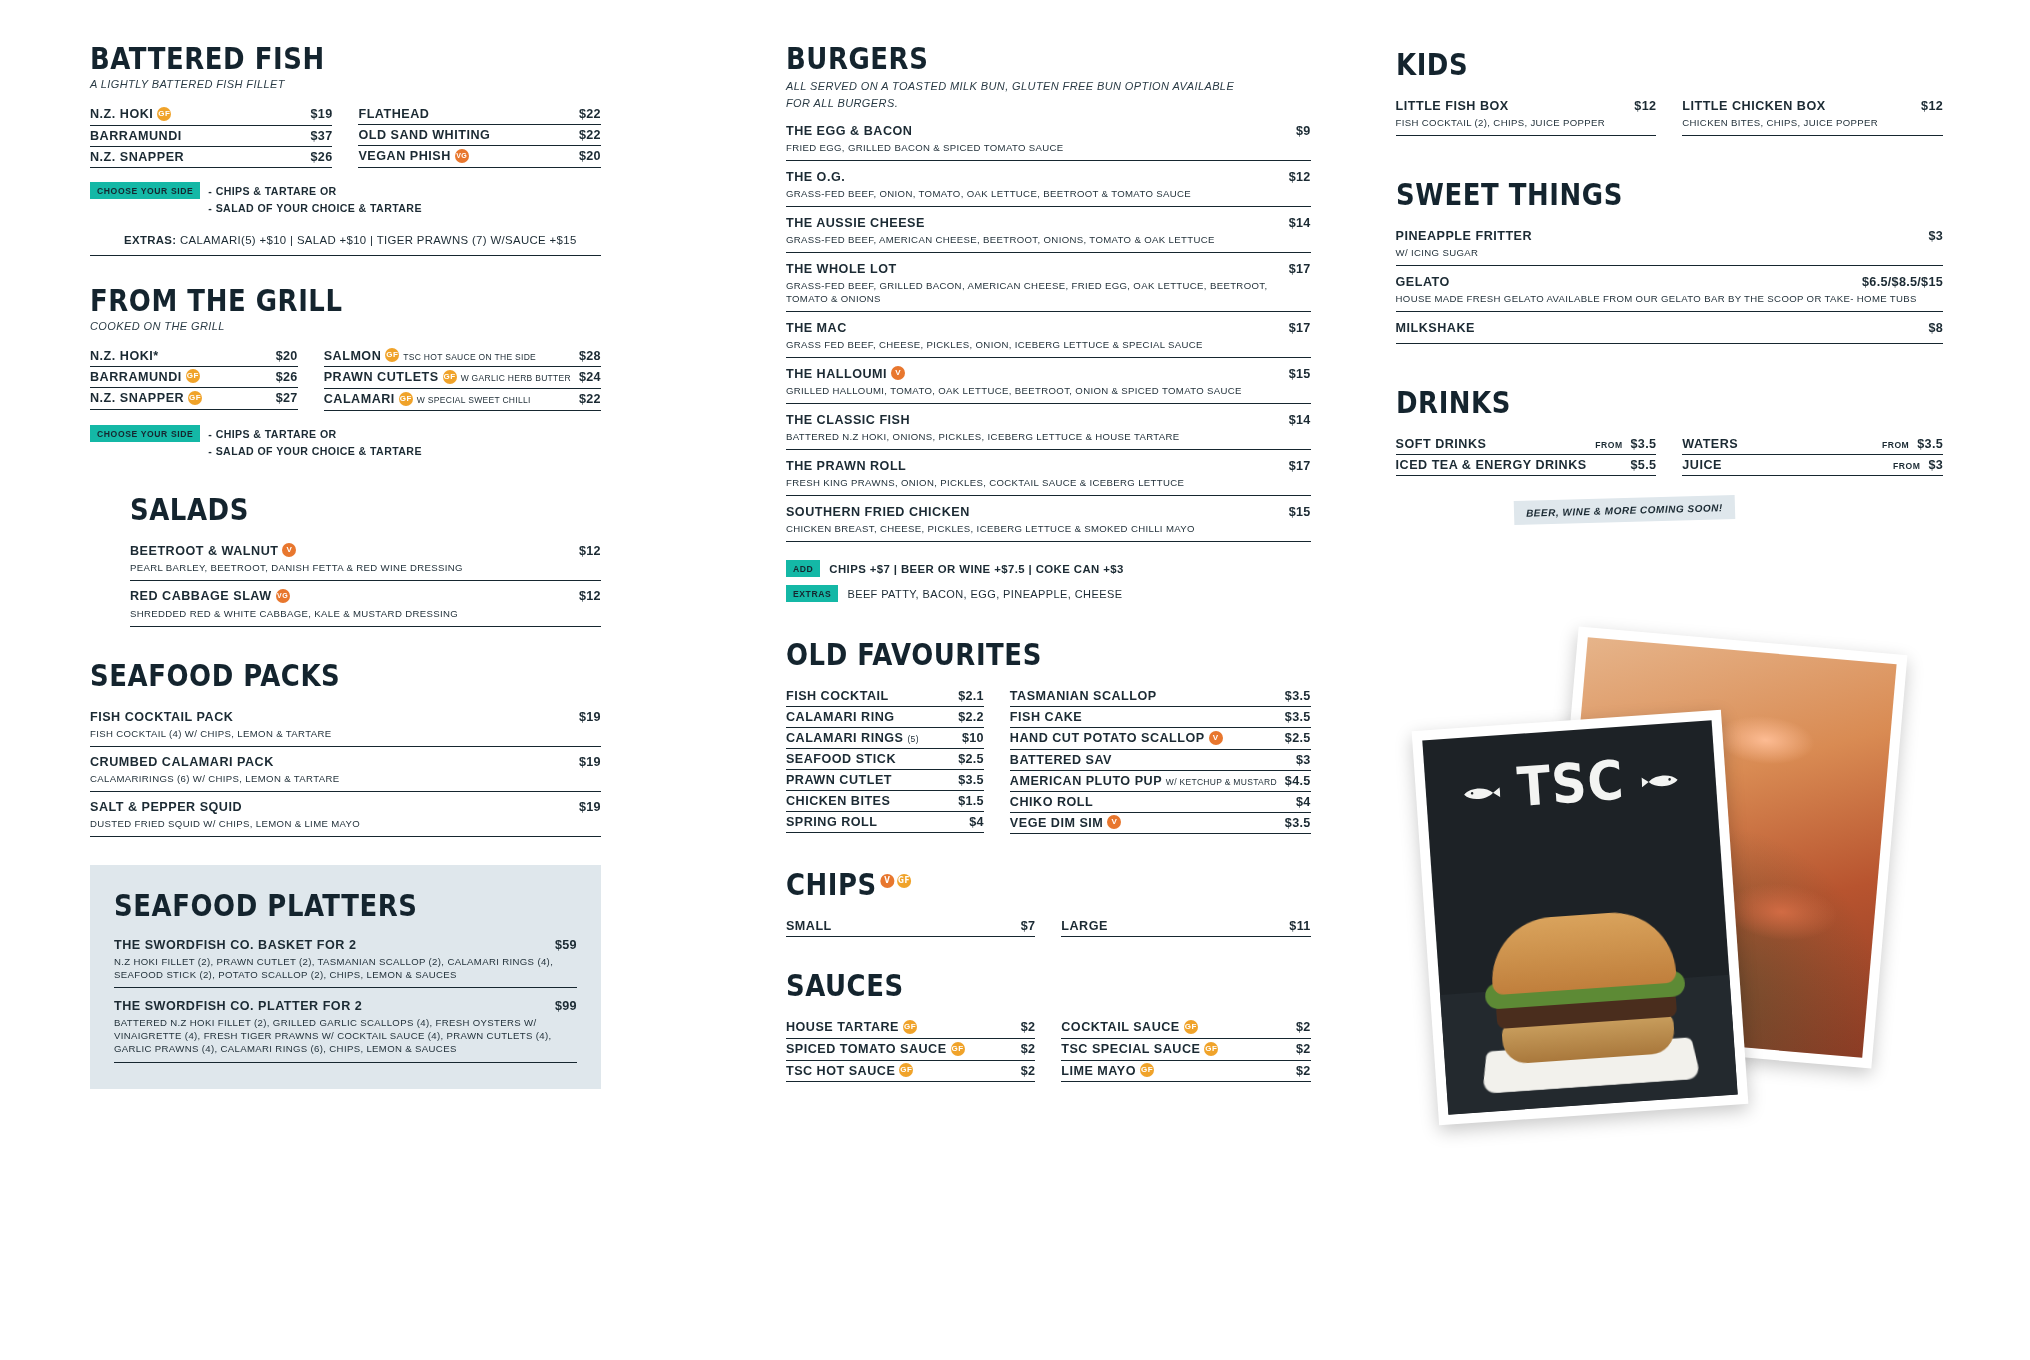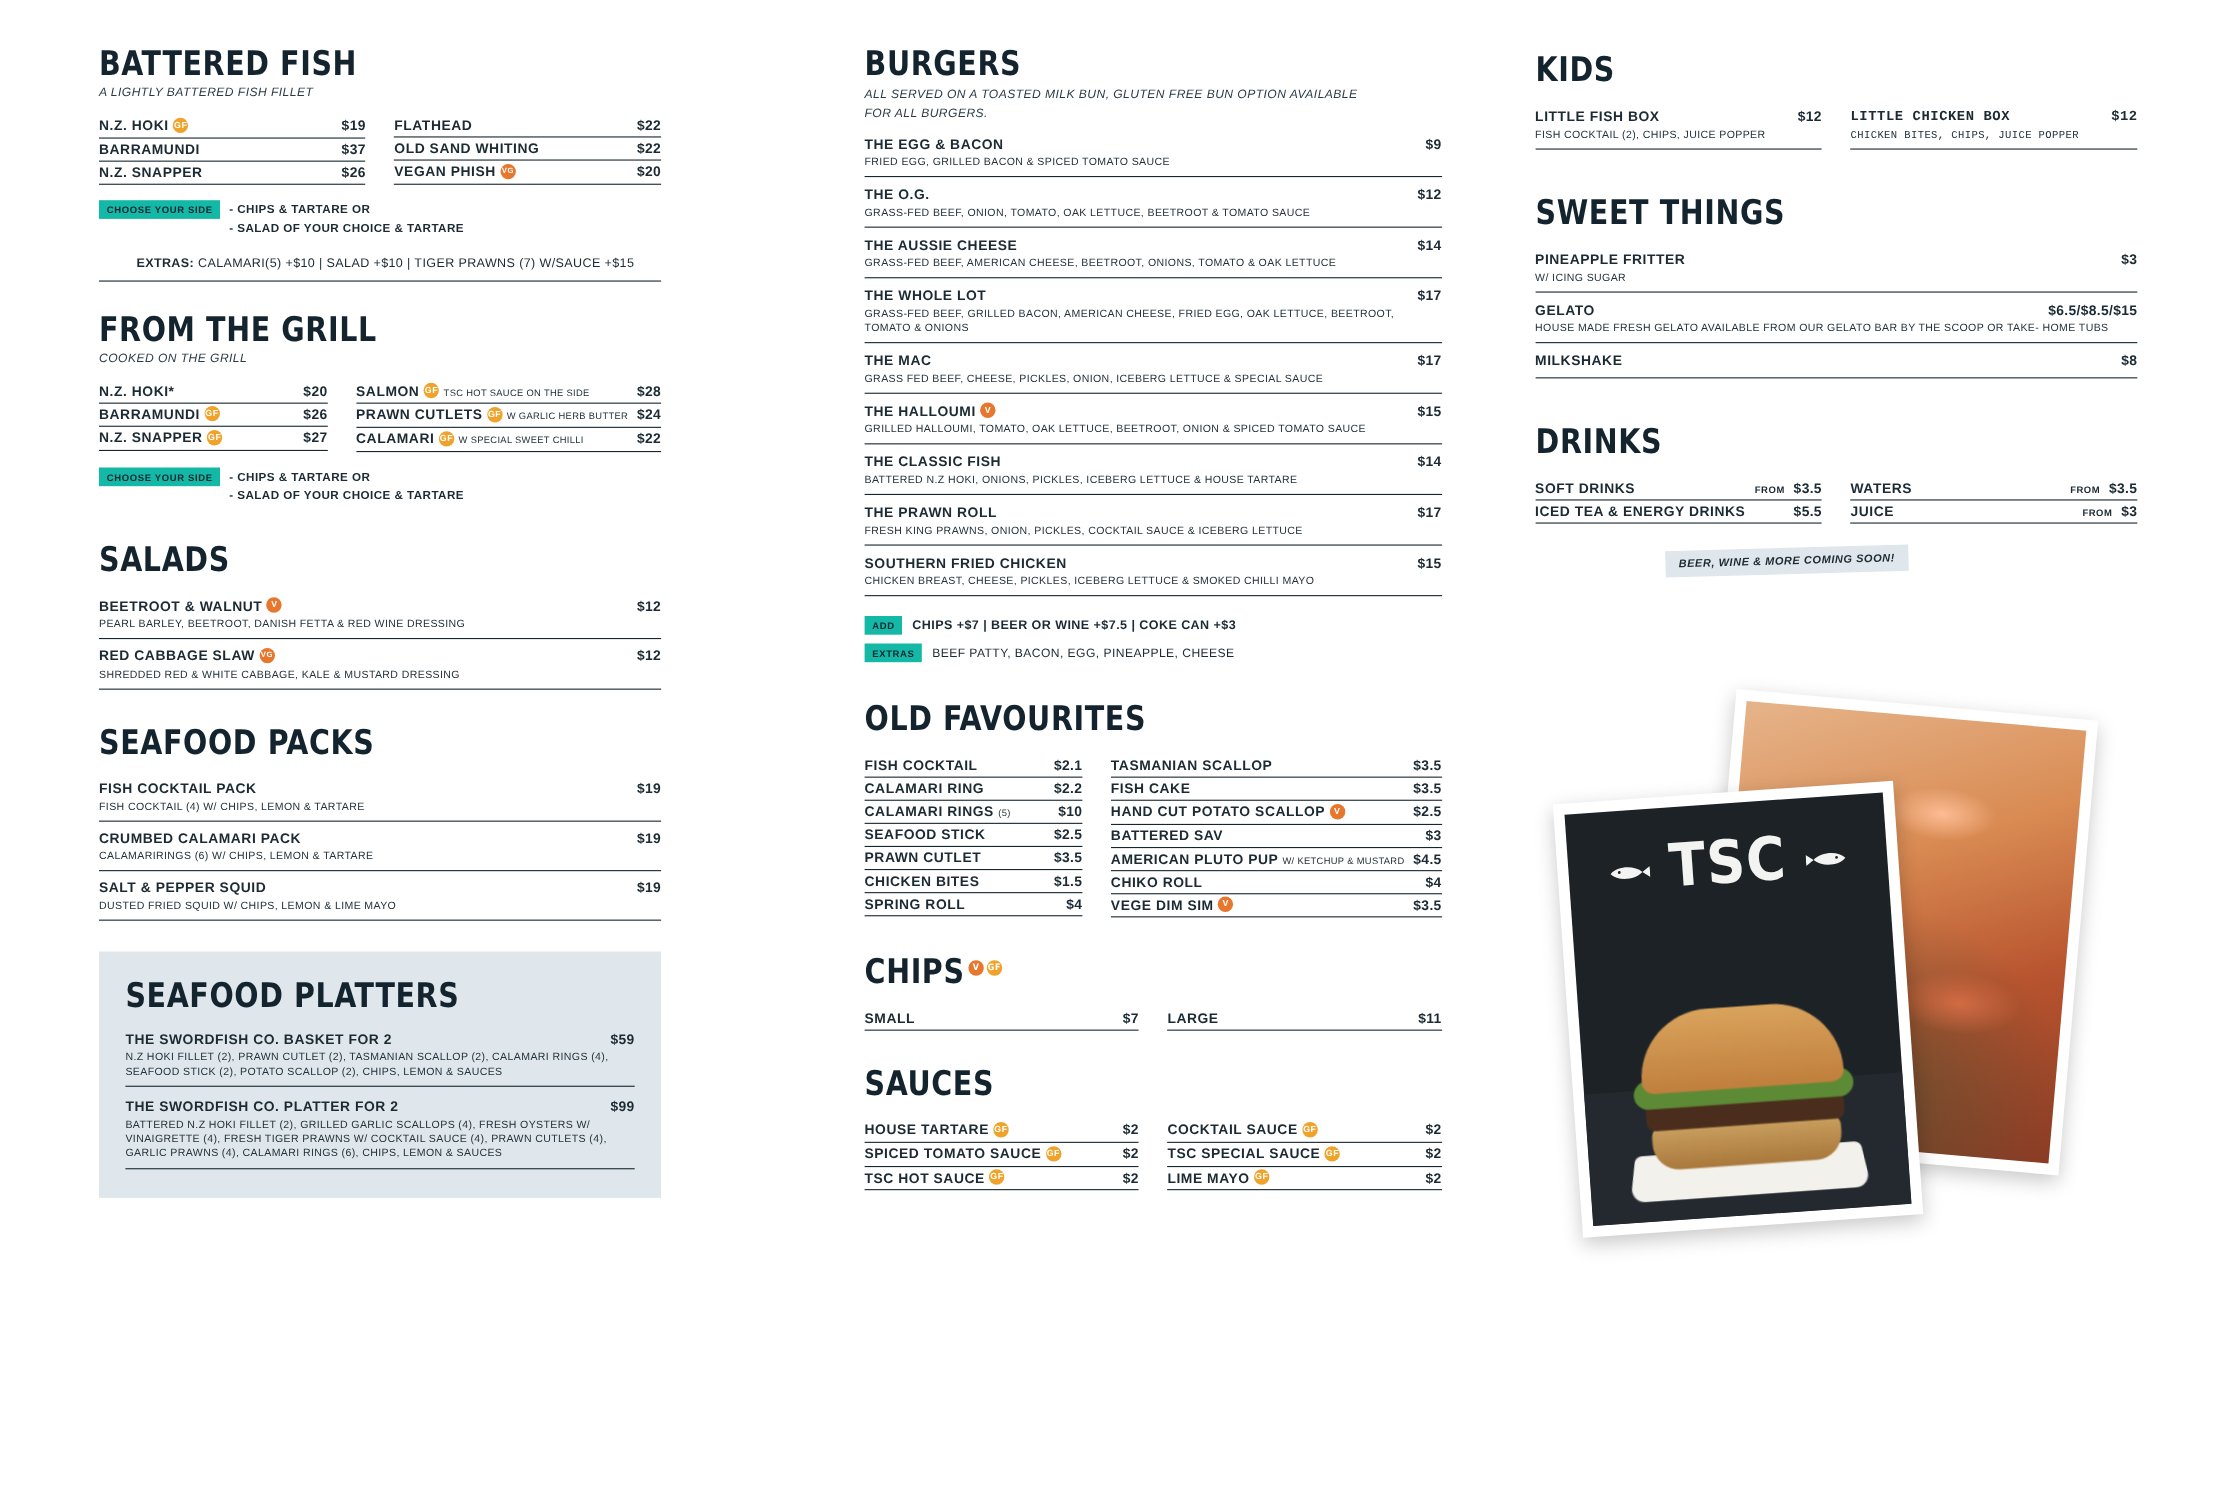--- a/index.html
+++ b/index.html
@@ -343,21 +343,21 @@
 
       <div class="side-block">
         <span class="chip-label">CHOOSE YOUR SIDE</span>
         <span class="side-lines">
           <span>- CHIPS &amp; TARTARE or</span><br>
           <span>- SALAD OF YOUR CHOICE &amp; TARTARE</span>
         </span>
       </div>
     </section>
 
-    <section style="margin-top:30px;">
+    <section style="margin-top:30px;margin-left:40px;">
       <h2 class="sect" style="margin-bottom:14px;">SALADS</h2>
       <div>
         <div style="border-bottom:1.3px solid #16262f; padding-bottom:5px;">
           <div class="item-row noborder">
             <span class="item-name"><span>BEETROOT &amp; WALNUT</span><span class="badge v">V</span></span>
             <span class="item-price">$12</span>
           </div>
           <div class="desc">PEARL BARLEY, BEETROOT, DANISH FETTA &amp; RED WINE DRESSING</div>
         </div>
         <div style="border-bottom:1.3px solid #16262f; padding:5px 0 5px 0;">
@@ -634,21 +634,21 @@
         <div>
           <div style="border-bottom:1.3px solid #16262f; padding-bottom:5px;">
             <div class="item-row noborder">
               <span class="item-name">LITTLE FISH BOX</span>
               <span class="item-price">$12</span>
             </div>
             <div class="desc">FISH COCKTAIL (2), CHIPS, JUICE POPPER</div>
           </div>
         </div>
         <div>
-          <div style="border-bottom:1.3px solid #16262f; padding-bottom:5px;font-family:Liberation Mono, monospace;">
+          <div style="border-bottom:1.3px solid #16262f; padding-bottom:5px;">
             <div class="item-row noborder">
               <span class="item-name">LITTLE CHICKEN BOX</span>
               <span class="item-price">$12</span>
             </div>
             <div class="desc">CHICKEN BITES, CHIPS, JUICE POPPER</div>
           </div>
         </div>
       </div>
     </section>
 

